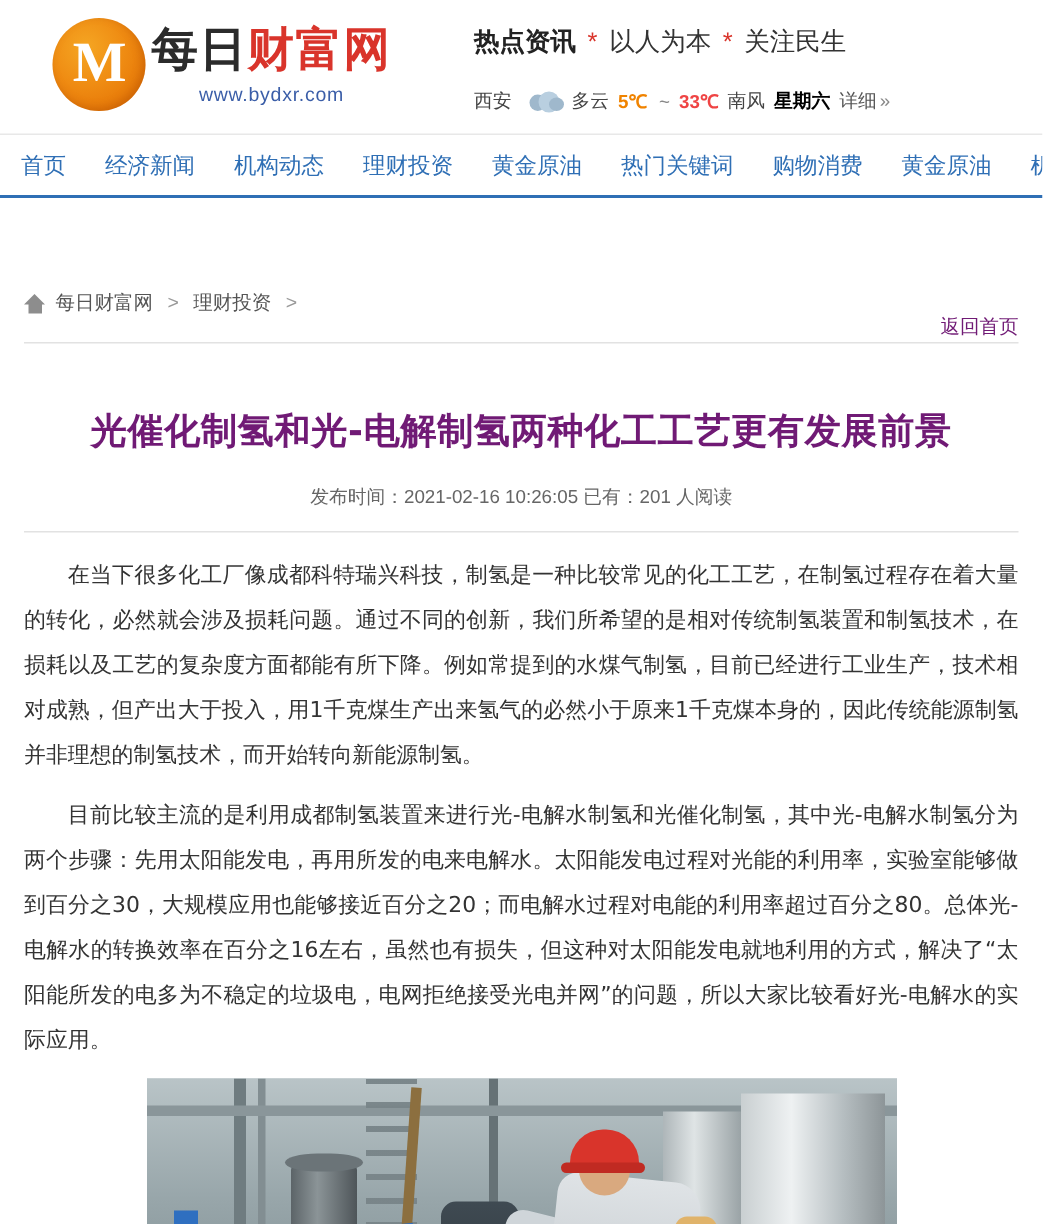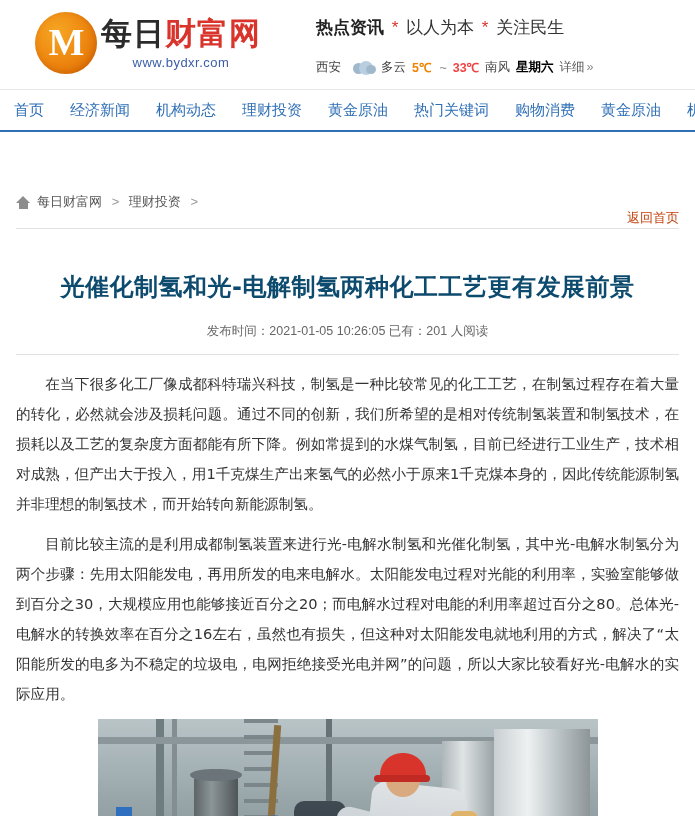--- a/index.html
+++ b/index.html
@@ -221,37 +221,37 @@
     content: "";
     position: absolute;
     left: 2.5px; top: 6px;
     width: 9px; height: 7px;
     background: #8d8d8d;
   }
   .crumb a { color: #555; text-decoration: none; }
   .crumb .gt { margin: 0 6px; color: #999; }
   .back-home {
     margin-left: auto;
-    color: #c2410c;
+    color: #701a75;
     font-size: 13px;
     text-decoration: none;
     margin-top: 31px;
   }
 
   
   .article {
     border-top: 1px solid #e2e2e2;
     margin: 0 16px;
     padding-top: 26px;
   }
   .art-title {
     text-align: center;
     font-size: 24px;
     font-weight: bold;
-    color: #0c4a6e;
+    color: #701a75;
     letter-spacing: .5px;
     font-family: "DejaVu Sans", sans-serif;
   }
   .art-meta {
     text-align: center;
     font-size: 12.5px;
     color: #666;
     margin-top: 20px;
     padding-bottom: 14px;
     border-bottom: 1px solid #e2e2e2;
@@ -415,21 +415,21 @@
     <a href="#">每日财富网</a>
     <span class="gt">&gt;</span>
     <a href="#">理财投资</a>
     <span class="gt">&gt;</span>
   </span>
   <a href="#" class="back-home">返回首页</a>
 </div>
 
 <div class="article">
   <h1 class="art-title">光催化制氢和光-电解制氢两种化工工艺更有发展前景</h1>
-  <div class="art-meta">发布时间：2021-01-05 10:26:05 已有：201 人阅读</div>
+  <div class="art-meta">发布时间：2021-02-16 10:26:05 已有：201 人阅读</div>
   <div class="art-body">
     <p>在当下很多化工厂像成都科特瑞兴科技，制氢是一种比较常见的化工工艺，在制氢过程存在着大量的转化，必然就会涉及损耗问题。通过不同的创新，我们所希望的是相对传统制氢装置和制氢技术，在损耗以及工艺的复杂度方面都能有所下降。例如常提到的水煤气制氢，目前已经进行工业生产，技术相对成熟，但产出大于投入，用1千克煤生产出来氢气的必然小于原来1千克煤本身的，因此传统能源制氢并非理想的制氢技术，而开始转向新能源制氢。</p>
     <p>目前比较主流的是利用成都制氢装置来进行光-电解水制氢和光催化制氢，其中光-电解水制氢分为两个步骤：先用太阳能发电，再用所发的电来电解水。太阳能发电过程对光能的利用率，实验室能够做到百分之30，大规模应用也能够接近百分之20；而电解水过程对电能的利用率超过百分之80。总体光-电解水的转换效率在百分之16左右，虽然也有损失，但这种对太阳能发电就地利用的方式，解决了“太阳能所发的电多为不稳定的垃圾电，电网拒绝接受光电并网”的问题，所以大家比较看好光-电解水的实际应用。</p>
   </div>
   <div class="art-figure">
     <div class="photo">
       <div class="sky"></div>
       <div class="pipe-v" style="left:58px;"></div>
       <div class="pipe-v" style="left:74px; width:5px; background:#828e92;"></div>
       <div class="pipe-v" style="left:228px; width:6px; background:#667276;"></div>

